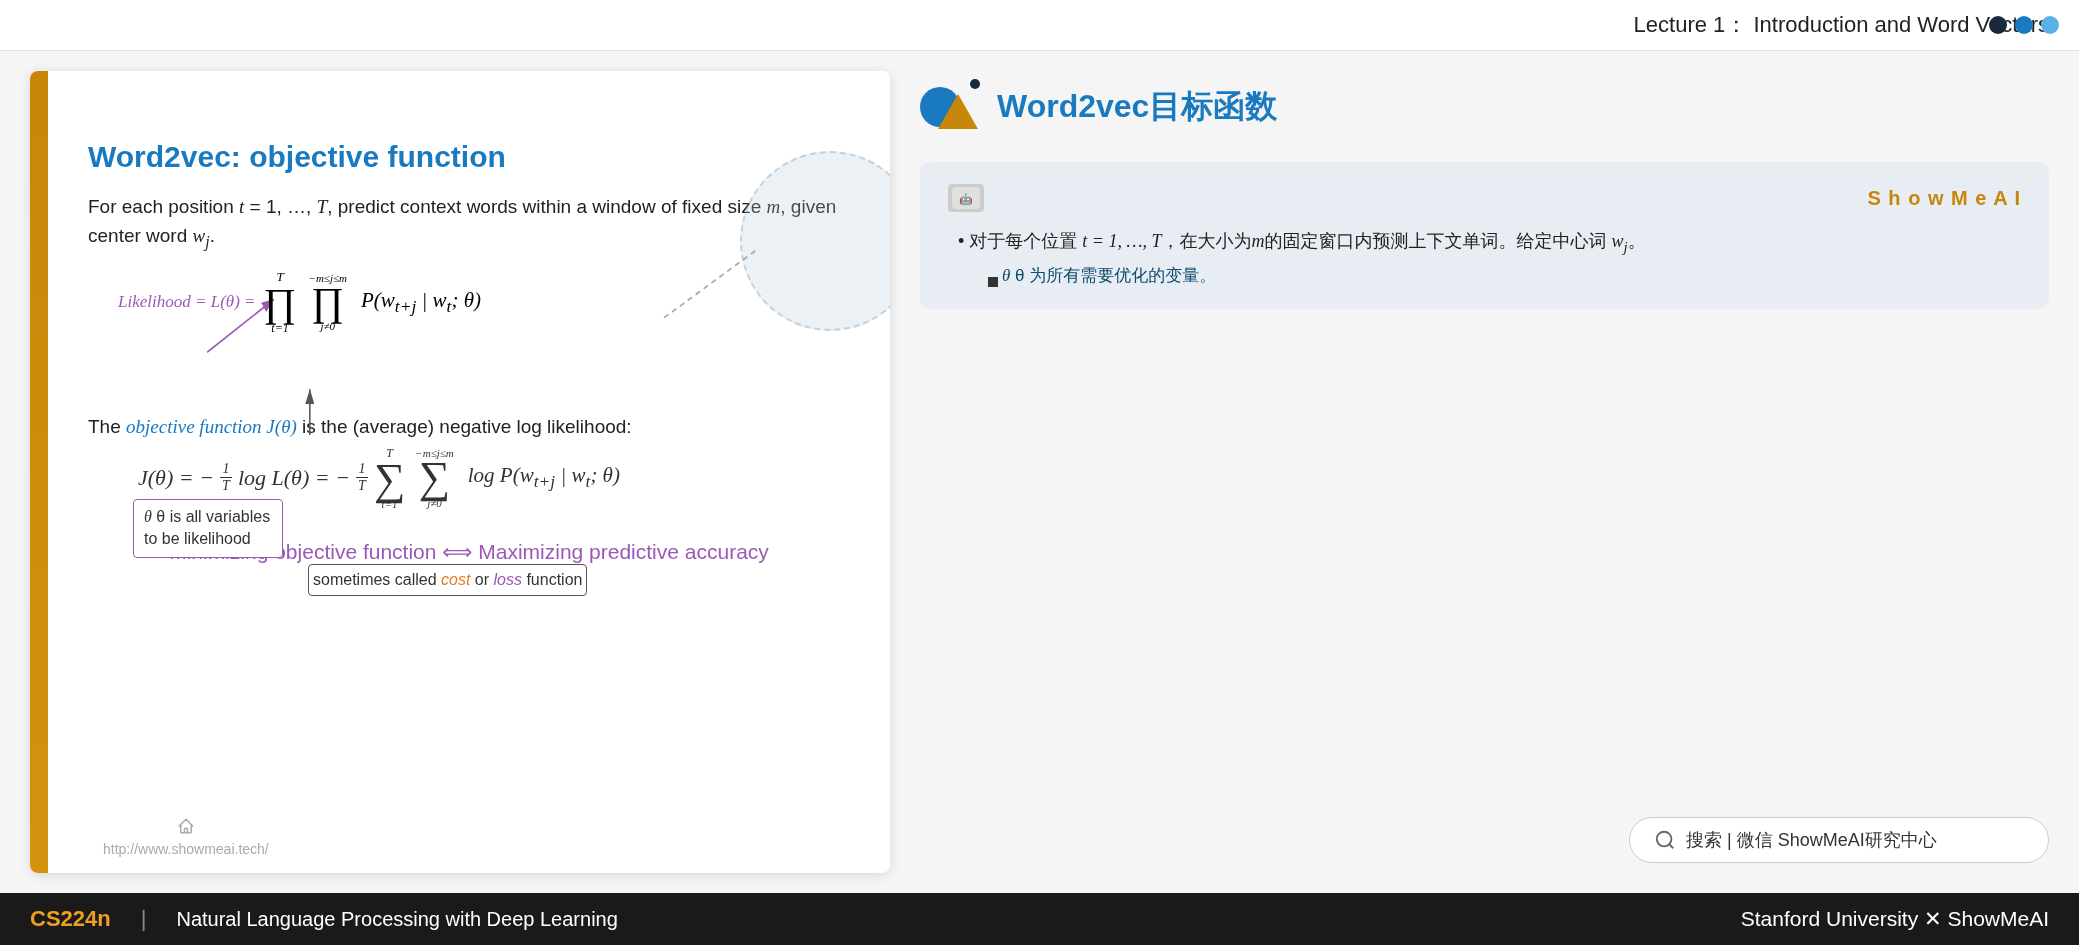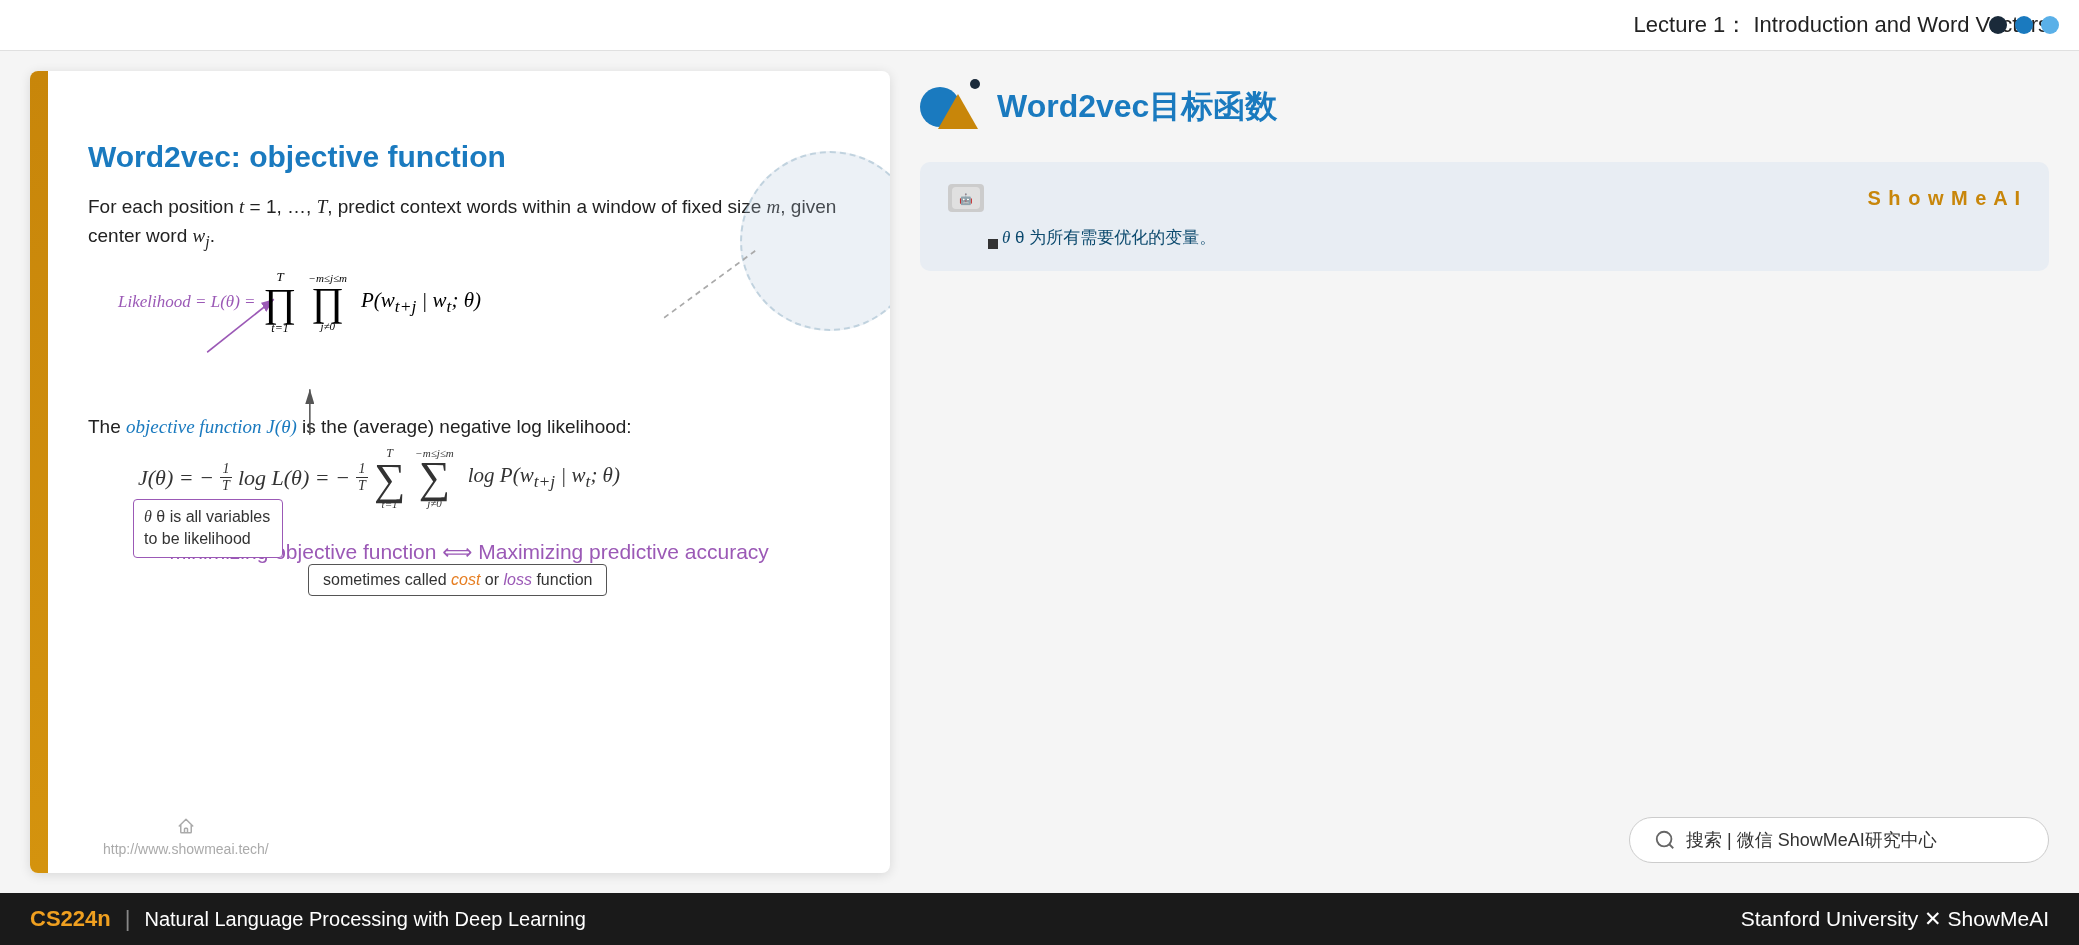--- a/index.html
+++ b/index.html
@@ -107,21 +107,21 @@
       line-height: 1.4;
       width: 150px;
     }
 
     .annotation-sometimes {
       position: absolute;
       left: 220px;
       top: 295px;
       border: 1.5px solid #555;
       border-radius: 4px;
-      padding: 6px 14px;
+      padding: 6px 4px;
       font-size: 16px;
       color: #333;
       background: white;
       white-space: nowrap;
     }
 
     .annotation-sometimes .cost {
       font-style: italic;
       color: #e67e22;
     }
@@ -306,21 +306,21 @@
       align-items: center;
       justify-content: space-between;
       padding: 0 30px;
       height: 52px;
       flex-shrink: 0;
     }
 
     .bottom-left {
       display: flex;
       align-items: center;
-      gap: 14px;
+      gap: 30px;
       font-size: 20px;
     }
 
     .cs-label {
       color: #f0a020;
       font-weight: 700;
       font-size: 22px;
     }
 
     .divider-bar {
@@ -512,20 +512,23 @@
       <div class="card-header">
         <div class="card-logo">
           <svg width="28" height="22" viewBox="0 0 28 22">
             <rect x="0" y="0" width="28" height="22" rx="4" fill="#e0e0e0"></rect>
             <text x="14" y="16" text-anchor="middle" font-size="11" fill="#666">🤖</text>
           </svg>
         </div>
         <span class="showmeai-label">S h o w M e A I</span>
       </div>
 
+      <div class="card-bullet">
+        • 对于每个位置 <span class="math">t = 1, …, T</span>，在大小为<span class="math">m</span>的固定窗口内预测上下文单词。给定中心词 <span class="math">w<sub>j</sub></span>。
+      </div>
 
       <div class="card-sub-bullet">
         <div class="black-square"></div>
         <span><span class="math">θ</span> <span>θ 为所有需要优化的变量。</span></span>
       </div>
     </div>
 
     <div style="flex:1; display:flex; align-items:flex-end; justify-content:flex-end; padding-bottom:10px;">
       <div class="search-bar">
         <svg width="22" height="22" viewBox="0 0 24 24" fill="none" stroke="#666" stroke-width="2">

